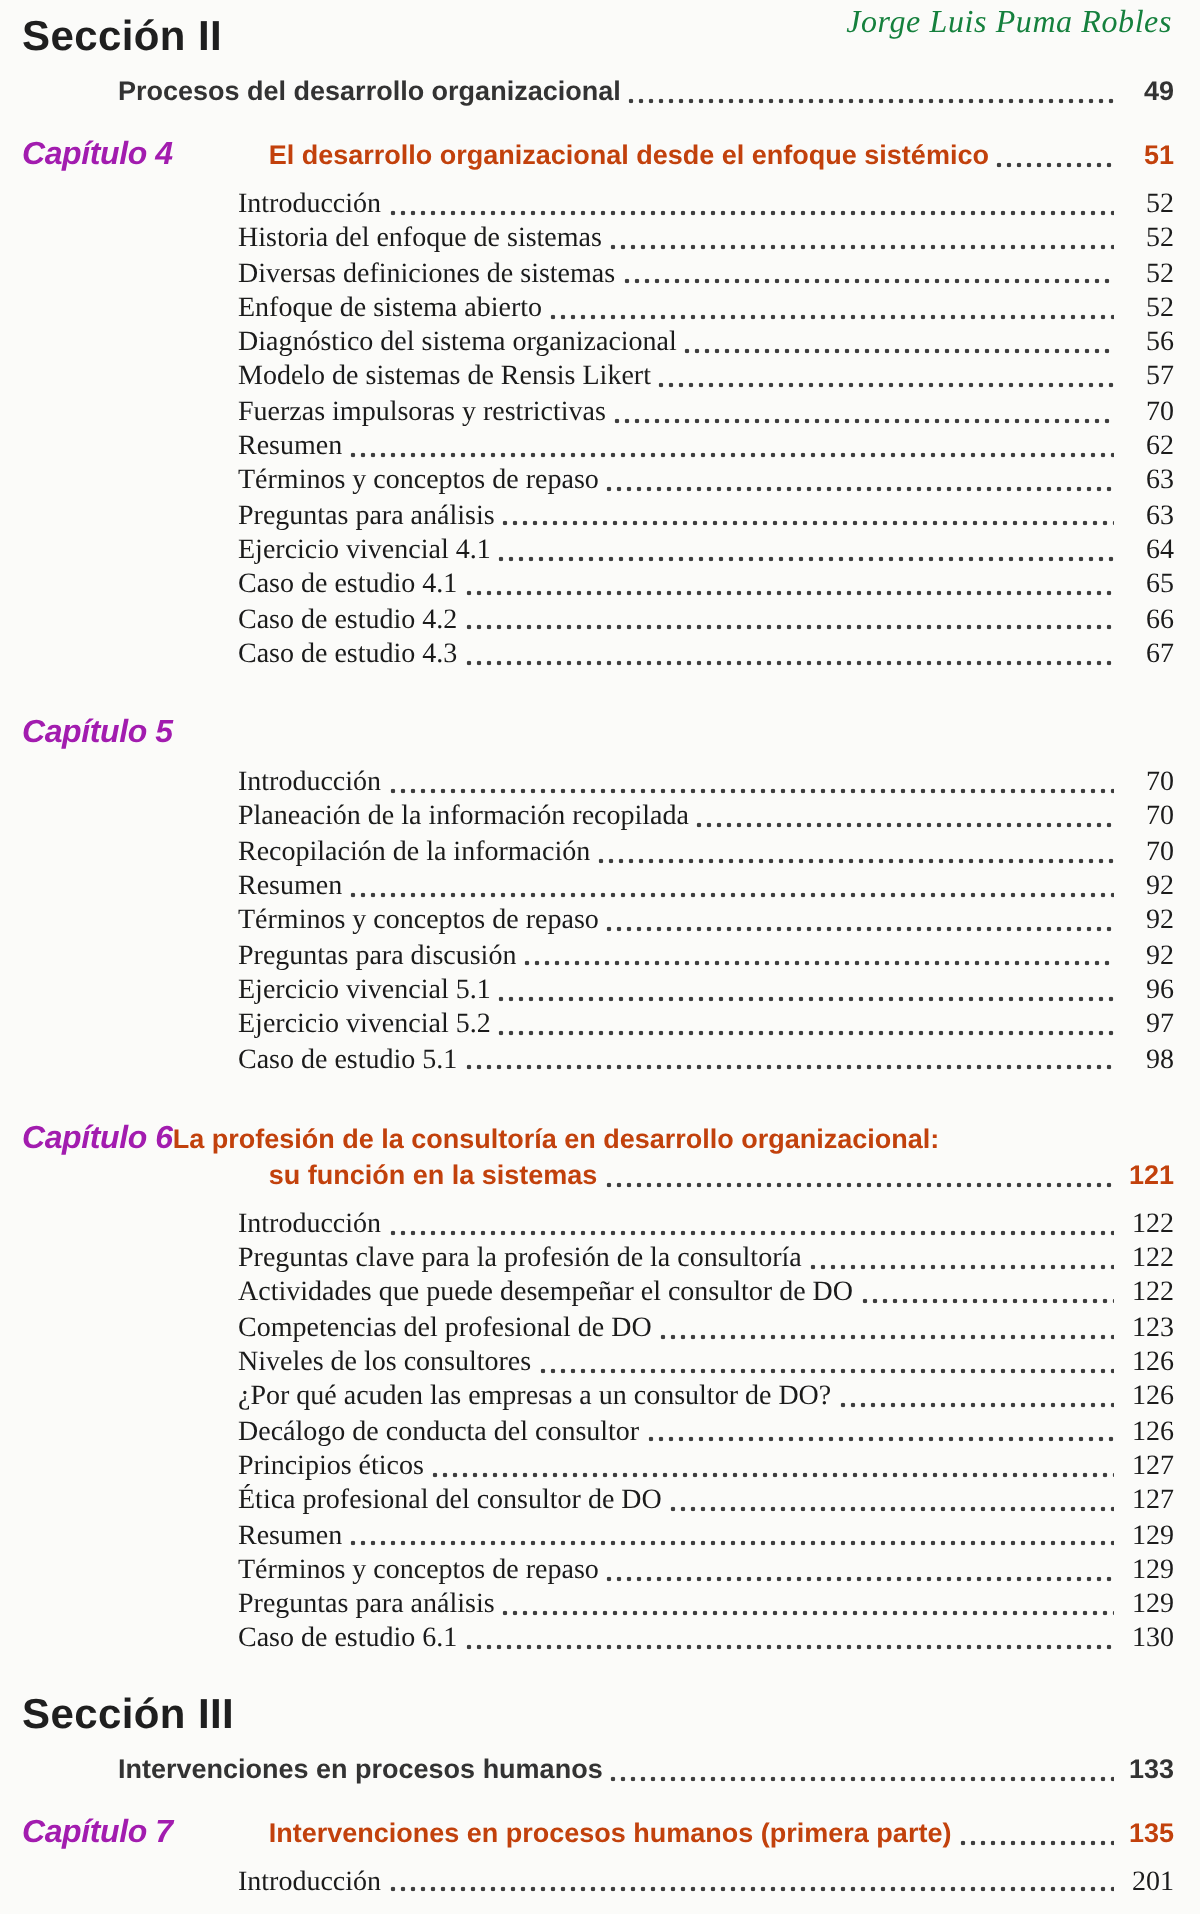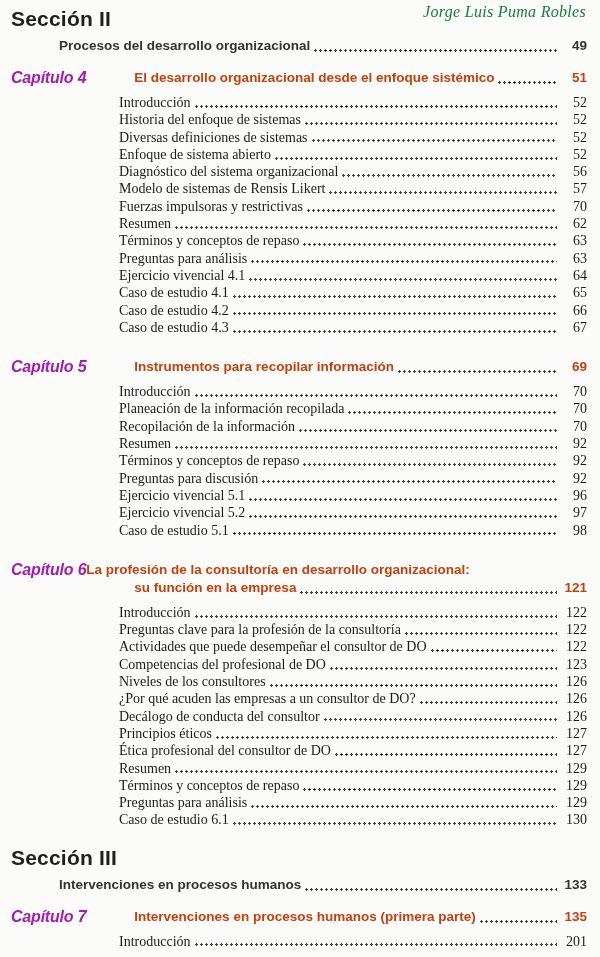--- a/index.html
+++ b/index.html
@@ -180,27 +180,20 @@
               <div class="row item">
                 <span class="title">Caso de estudio 4.3</span>
                 <span class="leader"></span>
                 <span class="page-num">67</span>
               </div>
             </div>
           </div>
           <div class="chapter">
             <div class="chapter-head">
               <span class="chapter-label">Capítulo 5</span>
-              <div class="title-lines">
-                <div class="row chapter-title-line">
-                  <span class="title">Instrumentos para recopilar información</span>
-                  <span class="leader"></span>
-                  <span class="page-num">69</span>
-                </div>
-              </div>
             </div>
             <div class="items">
               <div class="row item">
                 <span class="title">Introducción</span>
                 <span class="leader"></span>
                 <span class="page-num">70</span>
               </div>
               <div class="row item">
                 <span class="title">Planeación de la información recopilada</span>
                 <span class="leader"></span>
@@ -242,21 +235,21 @@
                 <span class="page-num">98</span>
               </div>
             </div>
           </div>
           <div class="chapter">
             <div class="chapter-head">
               <span class="chapter-label">Capítulo 6</span>
               <div class="title-lines">
                 <div class="chapter-title-line plain">La profesión de la consultoría en desarrollo organizacional:</div>
                 <div class="row chapter-title-line">
-                  <span class="title">su función en la empresa</span>
+                  <span class="title">su función en la sistemas</span>
                   <span class="leader"></span>
                   <span class="page-num">121</span>
                 </div>
               </div>
             </div>
             <div class="items">
               <div class="row item">
                 <span class="title">Introducción</span>
                 <span class="leader"></span>
                 <span class="page-num">122</span>

